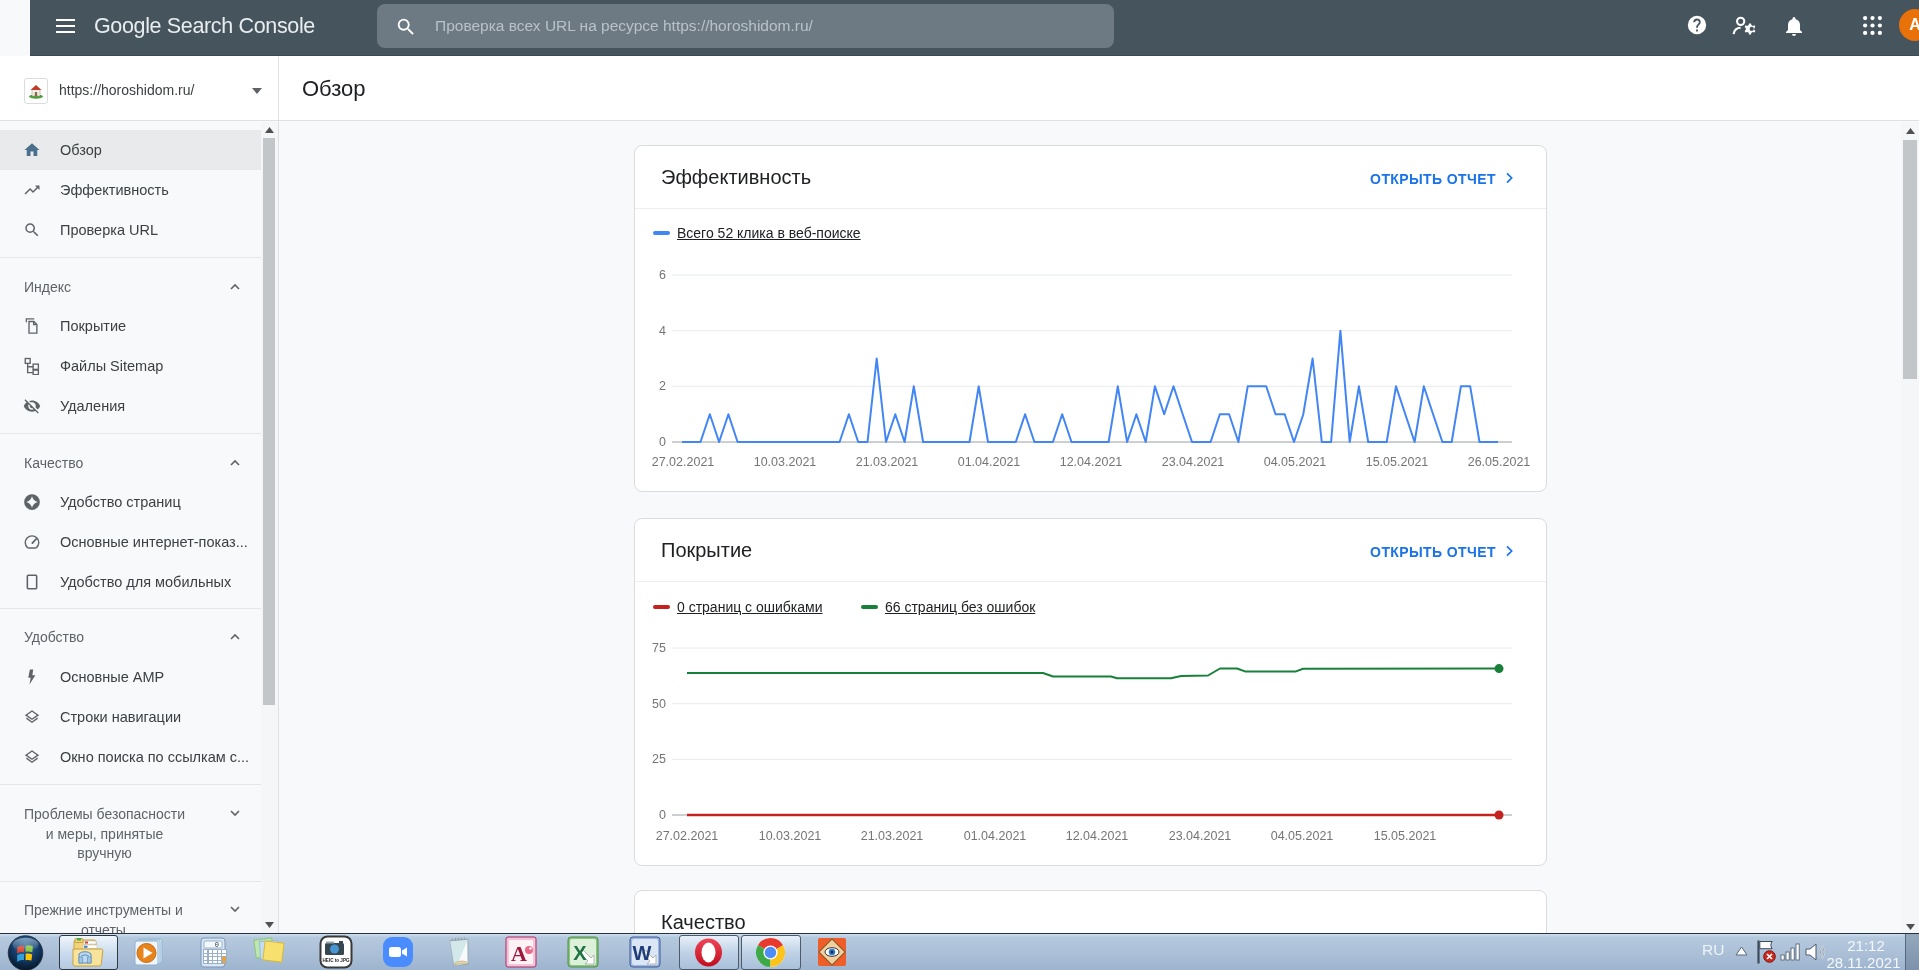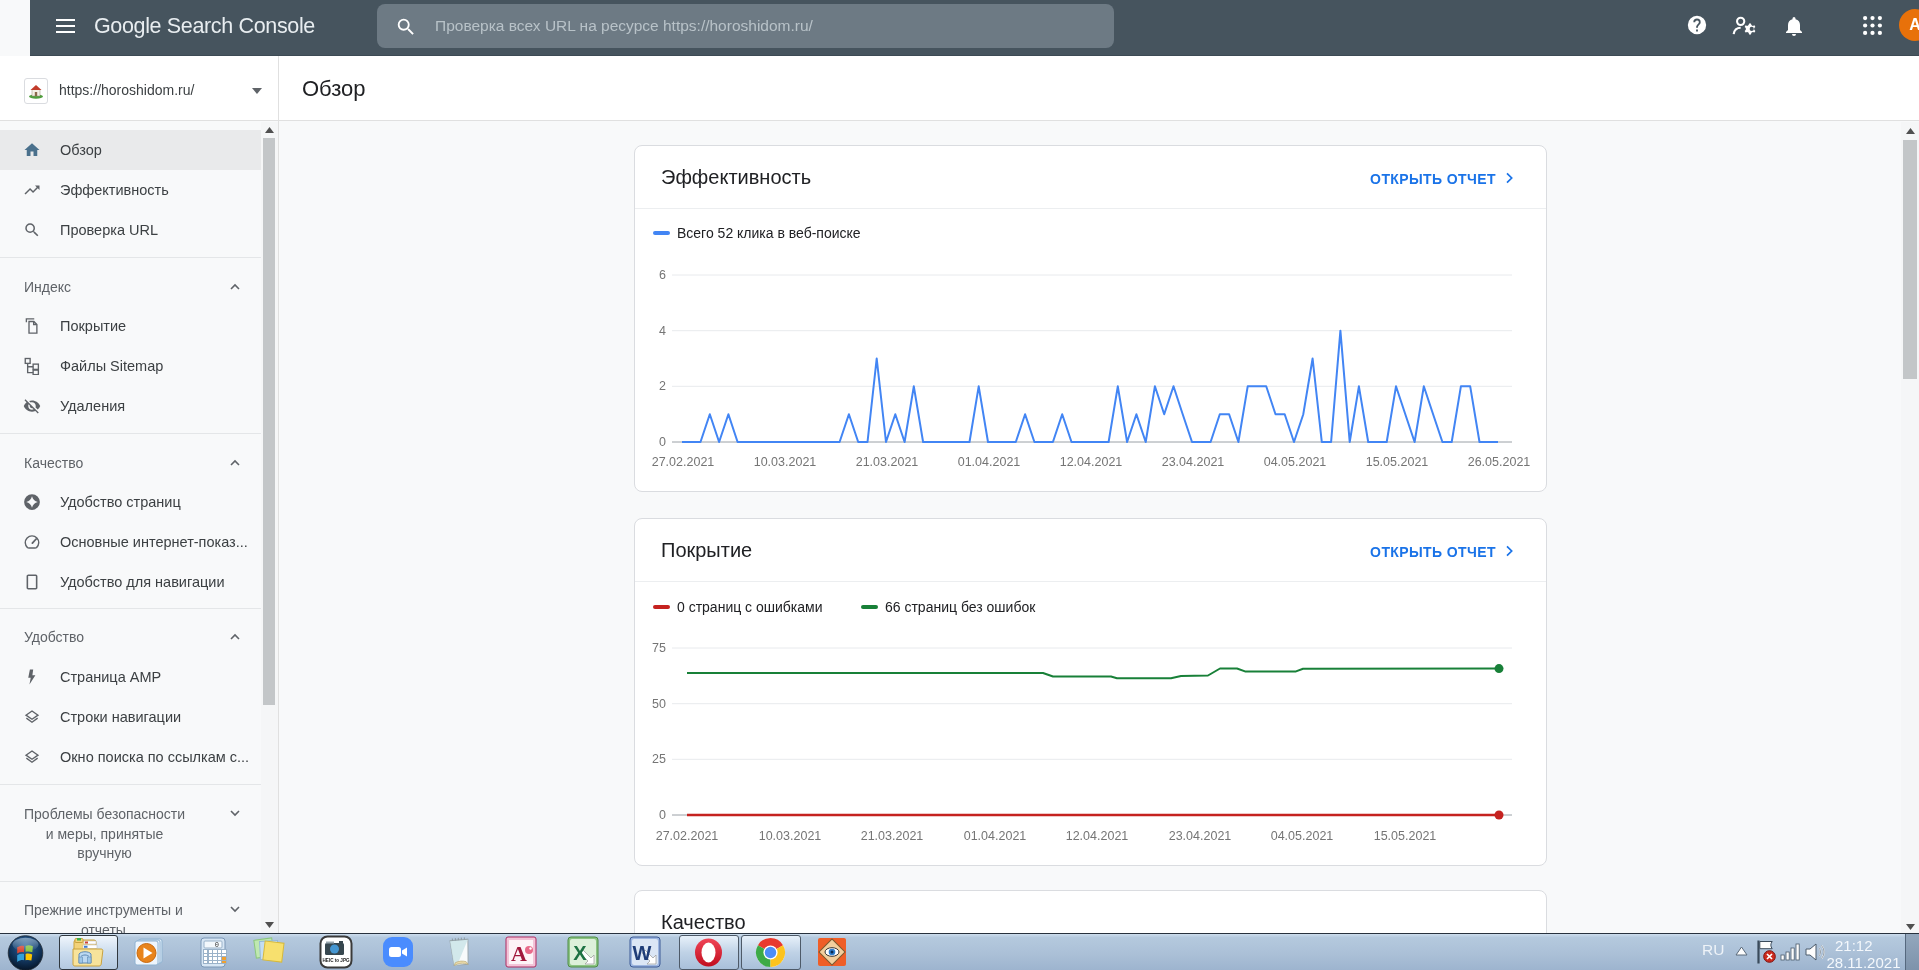--- a/index.html
+++ b/index.html
@@ -32,21 +32,21 @@
 .sdiv { position:absolute; left:0; width:278px; height:1px; background:#e4e6e8; }
 
 .sbar { position:absolute; background:#f5f6f7; }
 .sthumb { position:absolute; background:#c3c6c8; }
 
 .card { position:absolute; left:634px; width:913px; background:#fff; border:1px solid #dadce0; border-radius:8px; }
 .ctitle { position:absolute; left:26px; top:20px; font-size:20px; color:#202124; }
 .copen { position:absolute; right:43px; top:25px; font-size:14px; font-weight:bold; color:#1a73e8; letter-spacing:0.4px; }
 .cdiv { position:absolute; left:0; top:62px; width:100%; height:1px; background:#eceef0; }
 .ldash { position:absolute; width:17px; height:4px; border-radius:2px; }
-.ltext { position:absolute; font-size:14px; color:#202124; }
+.ltext { position:absolute; font-size:14px; color:#202124;text-decoration:underline; }
 
 .taskbar { position:absolute; left:0; top:933px; width:1919px; height:37px; background:linear-gradient(#cddded 0%,#b4c9de 10%,#abc0d7 55%,#9db4cf 100%); border-top:1px solid #28323e; }
 .tbtn { position:absolute; top:1px; height:35px; border:1px solid #4e5a68; border-radius:3px; background:linear-gradient(#e8f1fa,#bfd2e6 50%,#a9c0da); }
 .traytxt { position:absolute; color:#f4f8fc; font-size:15px; }
 </style>
 </head>
 <body>
 
 <div class="topbar">
   <div class="burger">
@@ -177,32 +177,32 @@
 <div class="srow" style="top:360px">
       <svg class="ic" width="18" height="18" viewBox="0 0 24 24">
         <path fill="#5f6368" fill-rule="evenodd" d="M12 1.5A10.5 10.5 0 1 0 12 22.5 10.5 10.5 0 0 0 12 1.5zm0 2.8c.8 3.9 3.9 7 7.7 7.7-3.8.7-6.9 3.8-7.7 7.7-.8-3.9-3.9-7-7.7-7.7 3.8-.7 6.9-3.8 7.7-7.7z"></path>
       </svg>
       <div class="lb">Удобство страниц</div>
     </div>
 <div class="srow" style="top:440px">
       <svg class="ic" width="18" height="18" viewBox="0 0 24 24">
         <path fill="none" stroke="#5f6368" stroke-width="2.1" d="M7 3h10a1.2 1.2 0 0 1 1.2 1.2v15.6A1.2 1.2 0 0 1 17 21H7a1.2 1.2 0 0 1-1.2-1.2V4.2A1.2 1.2 0 0 1 7 3z"></path>
       </svg>
-      <div class="lb">Удобство для навигации</div>
+      <div class="lb">Удобство для мобильных</div>
     </div>
 <div class="sdiv" style="top:486px"></div>
 <div class="shead" style="top:507px">Удобство</div>
     <svg class="abs" style="left:229px;top:509px" width="12" height="12" viewBox="0 0 12 12">
       <path fill="none" stroke="#5f6368" stroke-width="1.6" d="M2 8l4-4 4 4"></path>
     </svg>
 <div class="srow" style="top:535px">
       <svg class="ic" width="18" height="18" viewBox="0 0 24 24">
         <path fill="#5f6368" d="M13.6 2H9.2L7 13h3.3L8.6 22l7.9-12.5h-4z"></path>
       </svg>
-      <div class="lb">Страница AMP</div>
+      <div class="lb">Основные AMP</div>
     </div>
 <div class="srow" style="top:575px">
       <svg class="ic" width="18" height="18" viewBox="0 0 24 24">
         <g fill="none" stroke="#5f6368" stroke-width="1.8">
           <path d="M12 4l8 5.5-8 5.5-8-5.5z"></path>
           <path d="M4.5 13.5L12 19l7.5-5.5"></path>
         </g>
       </svg>
       <div class="lb">Строки навигации</div>
     </div>
@@ -470,16 +470,16 @@
         <rect x="6" y="10" width="3.2" height="8"></rect>
         <rect x="11" y="6" width="3.2" height="12"></rect>
         <rect x="16" y="2" width="3.2" height="16"></rect>
       </g>
 </svg>
 <svg class="abs" style="left:1803px;top:6px" width="24" height="24" viewBox="0 0 24 24">
 <path d="M3 9h4l6-5v16l-6-5H3z" fill="#fdfdfd" stroke="#4a5a6a"></path>
 <path d="M16 8a6 6 0 0 1 0 8M18.5 5.5a9.5 9.5 0 0 1 0 13" fill="none" stroke="#fdfdfd" stroke-width="1.6"></path>
 <path d="M16 8a6 6 0 0 1 0 8M18.5 5.5a9.5 9.5 0 0 1 0 13" fill="none" stroke="#4a5a6a" stroke-width="0.6"></path>
 </svg>
-<div class="traytxt" style="left:1835px;top:3px;width:62px;text-align:left">21:12</div>
+<div class="traytxt" style="left:1835px;top:3px;width:62px;text-align:center">21:12</div>
 <div class="traytxt" style="left:1826px;top:20px;width:75px;text-align:center">28.11.2021</div>
 <div class="abs" style="left:1905px;top:0;width:14px;height:37px;background:linear-gradient(#93a7bd,#7d92aa);border-left:1px solid #55687e"></div>
 </div>
 
 </body></html>

